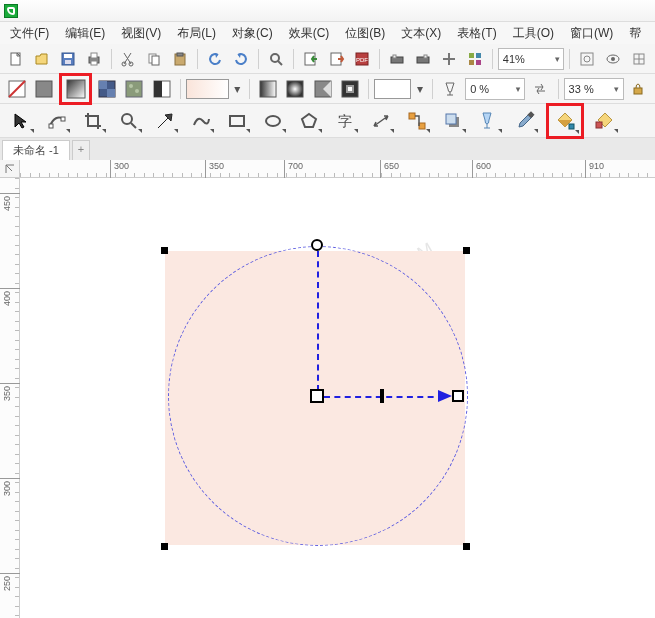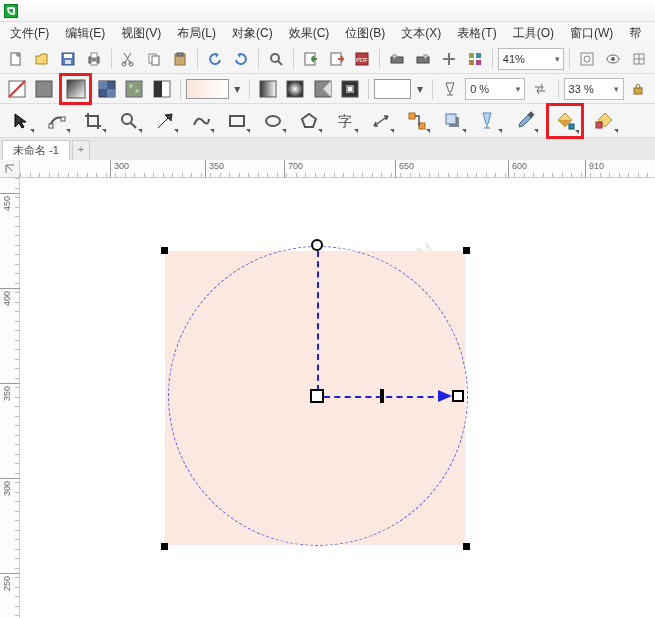--- a/index.html
+++ b/index.html
@@ -442,24 +442,24 @@
   <div class="ruler-h">
     <div class="tick" style="left:90px;">
         <span>300</span>
       </div>
     <div class="tick" style="left:185px;">
         <span>350</span>
       </div>
     <div class="tick" style="left:264px;">
         <span>700</span>
       </div>
-    <div class="tick" style="left:375px;">
+    <div class="tick" style="left:360px;">
         <span>650</span>
       </div>
-    <div class="tick" style="left:488px;">
+    <div class="tick" style="left:452px;">
         <span>600</span>
       </div>
     <div class="tick" style="left:565px;">
         <span>910</span>
       </div>
   <div class="minor" style="left: 0px;"></div>
       <div class="minor" style="left: 9.5px;"></div>
       <div class="minor" style="left: 19px;"></div>
       <div class="minor" style="left: 28.5px;"></div>
       <div class="minor" style="left: 38px;"></div>

